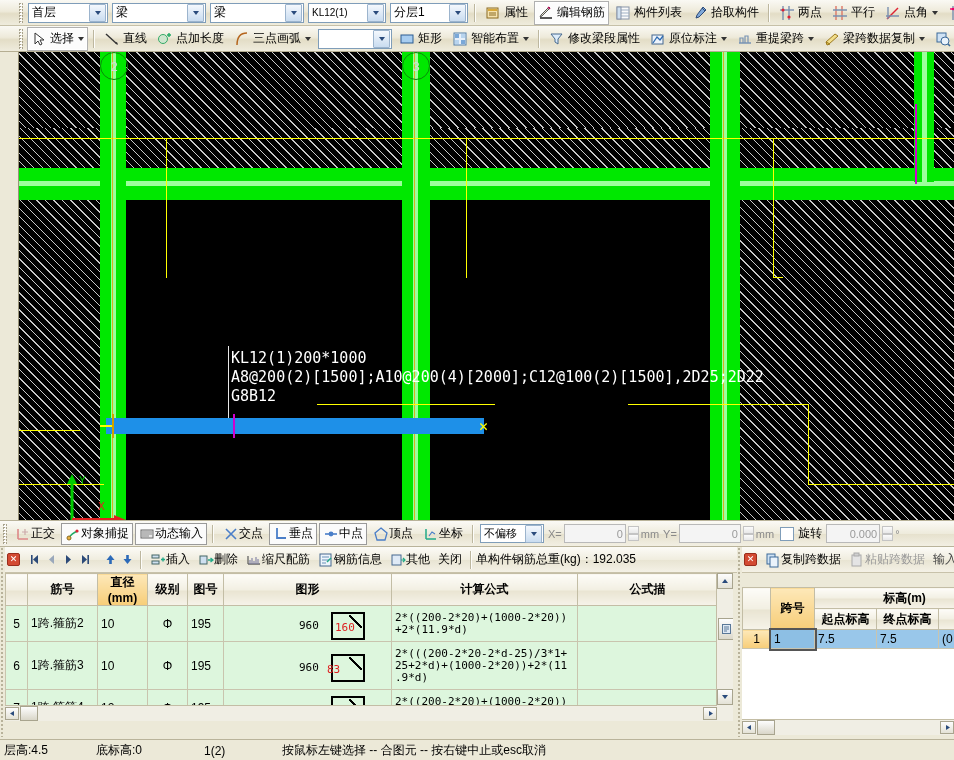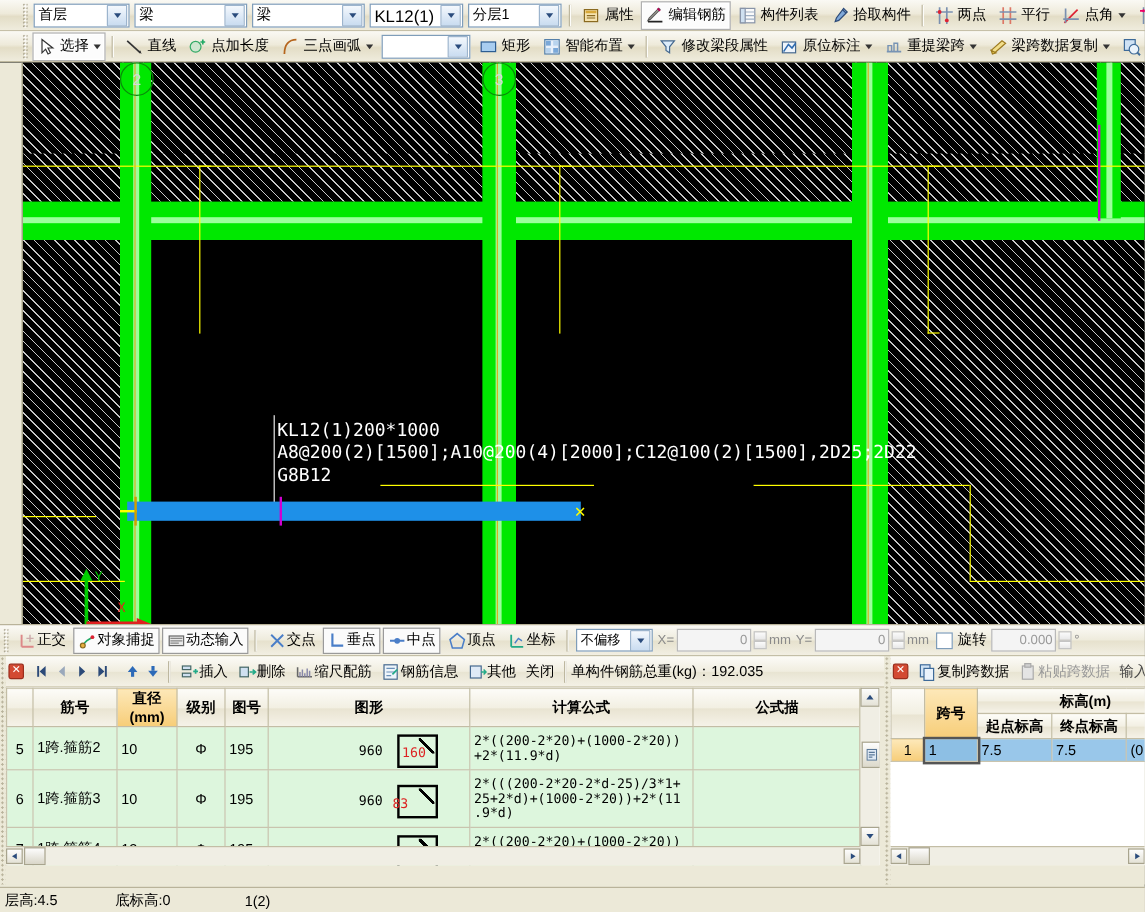--- a/index.html
+++ b/index.html
@@ -205,21 +205,21 @@
     </div>
     <div class="combo" style="width:92px">
       <span class="ctext" style="flex:1">梁</span>
       <span class="carrow"></span>
     </div>
     <div class="combo" style="width:92px">
       <span class="ctext" style="flex:1">梁</span>
       <span class="carrow"></span>
     </div>
     <div class="combo" style="width:76px">
-      <span class="ctext" style="flex:1;font-size:14px">KL12(1)</span>
+      <span class="ctext" style="flex:1;font-size:10px">KL12(1)</span>
       <span class="carrow"></span>
     </div>
     <div class="combo" style="width:76px">
       <span class="ctext" style="flex:1">分层1</span>
       <span class="carrow"></span>
     </div>
 
     <div class="tbsep"></div>
 
     <div class="tbtn">
@@ -817,21 +817,21 @@
             <rect x="3" y="3" width="9" height="11" fill="#e4e4e4" stroke="#aaa"></rect>
             <rect x="5" y="1" width="5" height="3" fill="#cfcfcf" stroke="#aaa"></rect>
           </svg>
           <span class="lbl">粘贴跨数据</span>
         </span>
         <span class="pbtn" style="color:#444">
           <span class="lbl" style="margin-left:0">输入当</span>
         </span>
       </div>
 
-      <div style="position:absolute;left:5px;top:26px;width:212px;height:148px;background:#fff;overflow:hidden;">
+      <div style="position:absolute;left:5px;top:40px;width:212px;height:148px;background:#fff;overflow:hidden;">
         <table class="grid" style="width:252px">
           <colgroup>
               <col style="width:28px">
               <col style="width:44px">
               <col style="width:62px">
               <col style="width:62px">
               <col style="width:56px">
             </colgroup>
           <thead>
             <tr>
@@ -870,15 +870,16 @@
           </div>
         </div>
       </div>
     </div>
   </div>
 
   <div class="statusbar">
     <span style="min-width:92px">层高:4.5</span>
     <span style="min-width:108px">底标高:0</span>
     <span style="min-width:78px">1(2)</span>
+    <span>按鼠标左键选择 -- 合图元 -- 按右键中止或esc取消</span>
   </div>
 
 </div>
 
 </body></html>

